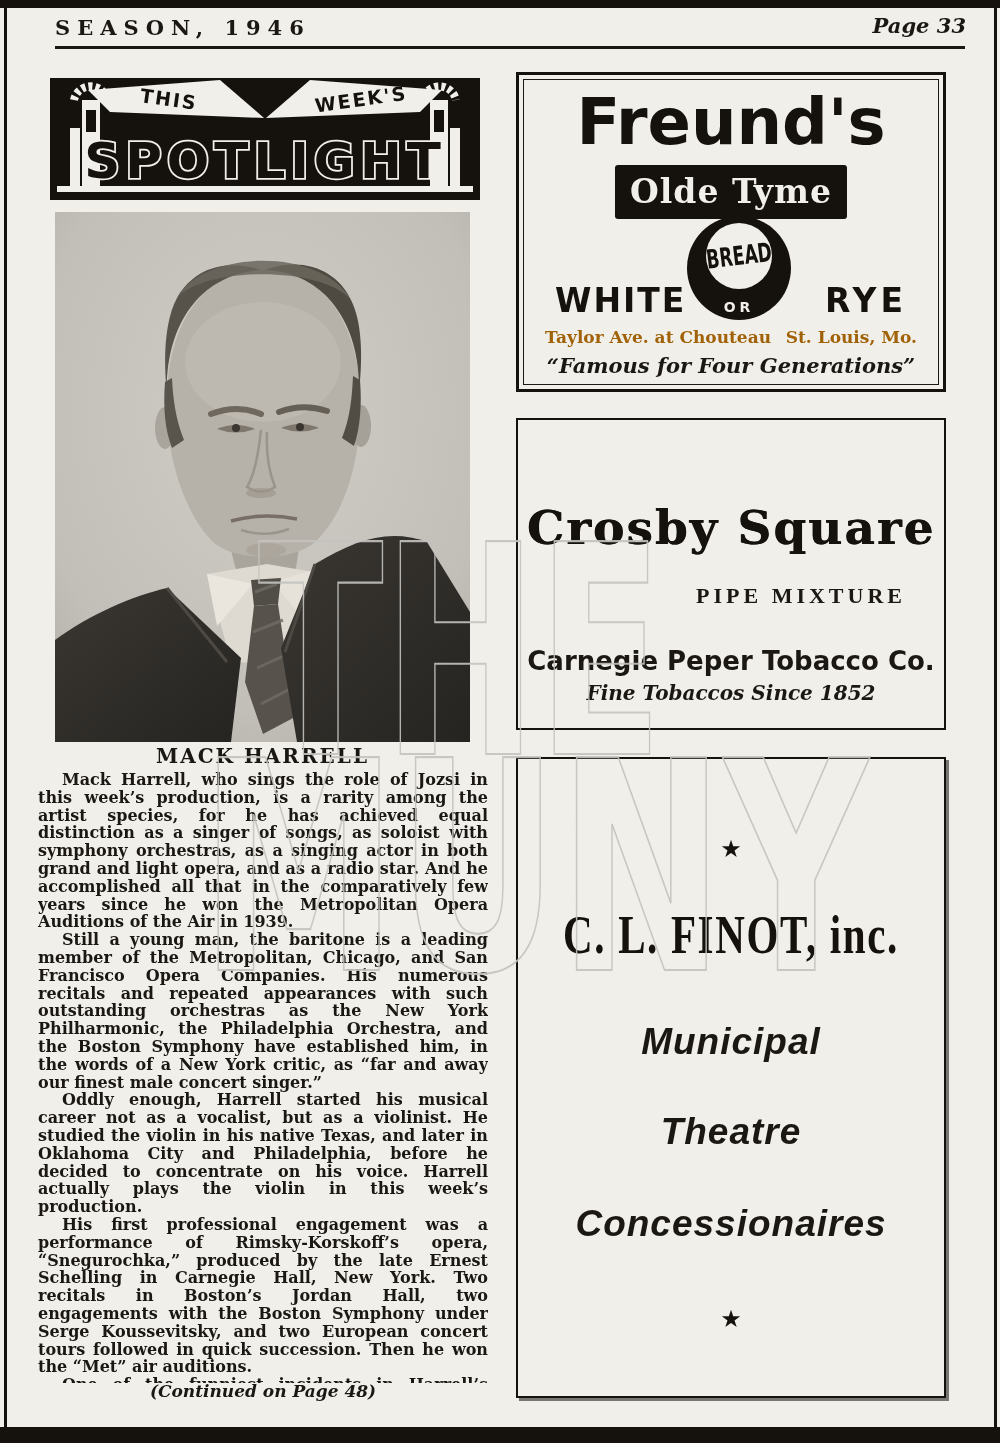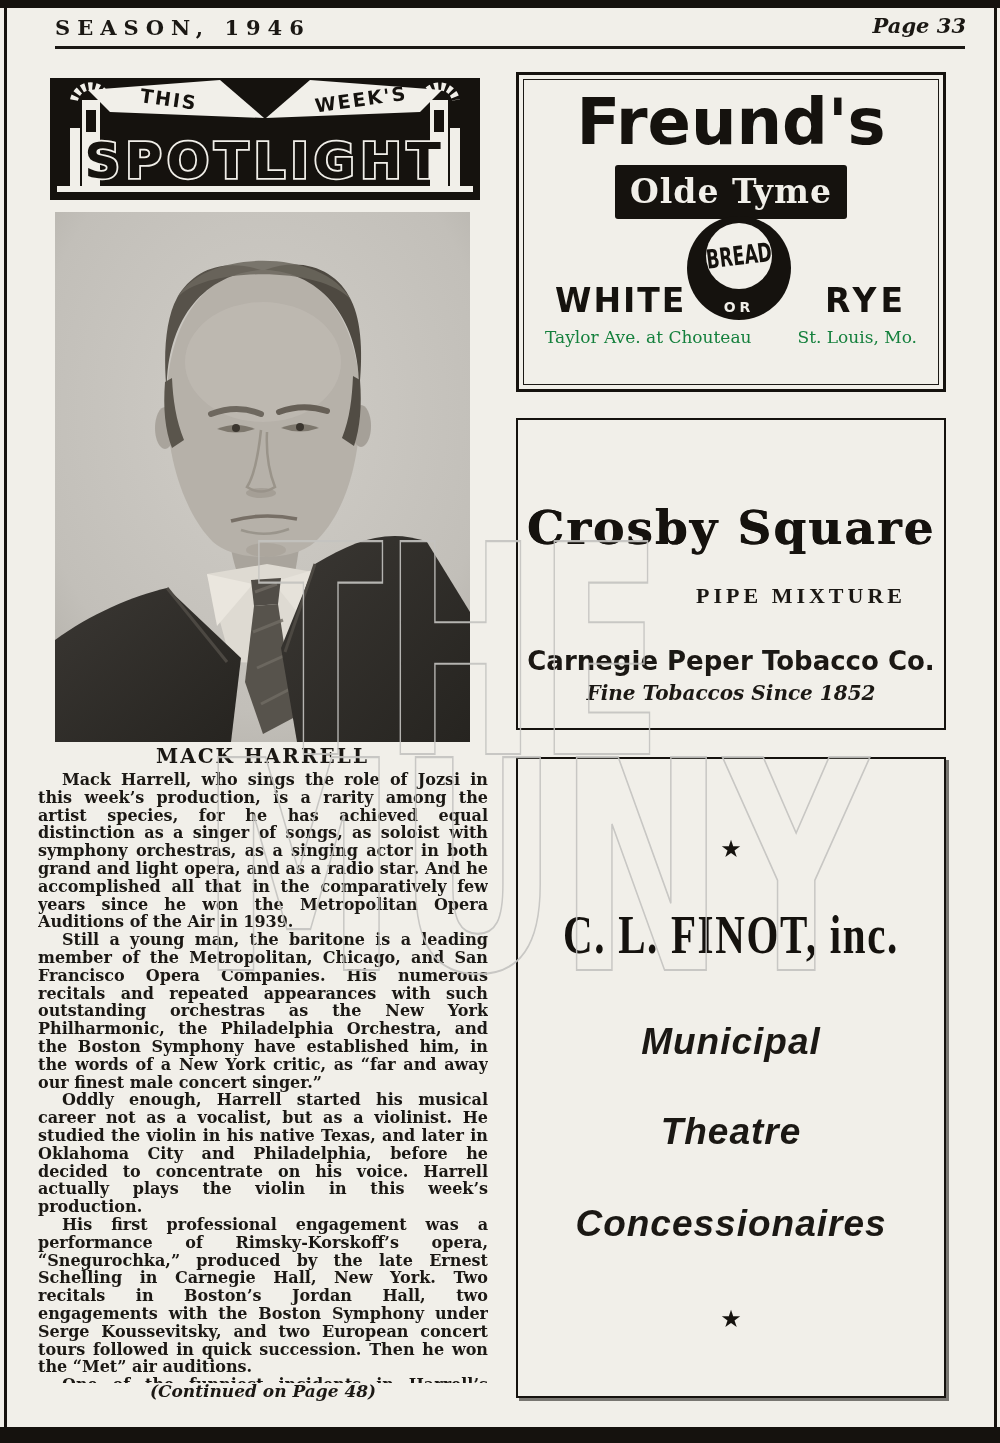--- a/index.html
+++ b/index.html
@@ -45,22 +45,22 @@
            border-radius:50%;display:flex;align-items:center;justify-content:center;}
   .f-bread span{display:inline-block;transform:rotate(-7deg) scale(.82,1.25);
                 font-family:"DejaVu Sans",sans-serif;font-weight:bold;font-size:21px;color:#15120e;}
   .f-or{position:absolute;bottom:5px;left:0;width:100%;text-align:center;color:#f1efe9;
         font-family:"DejaVu Sans",sans-serif;font-weight:bold;font-size:14px;letter-spacing:4px;}
   .f-white{top:206px;left:36px;font-family:"DejaVu Sans",sans-serif;font-weight:bold;
            font-size:33px;letter-spacing:2px;color:#15120e;}
   .f-rye{top:206px;right:36px;font-family:"DejaVu Sans",sans-serif;font-weight:bold;
          font-size:33px;letter-spacing:4px;color:#15120e;}
   .f-addr{top:252px;left:0;width:100%;box-sizing:border-box;padding:0 26px;display:flex;
-          justify-content:space-between;font-family:"DejaVu Serif",serif;font-weight:normal;
-          font-size:17px;color:#15803d;}
+          justify-content:space-between;font-family:"DejaVu Serif",serif;font-weight:bold;
+          font-size:17px;color:#a16207;}
   .f-tag{top:278px;left:0;width:100%;text-align:center;font-family:"DejaVu Serif",serif;
          font-weight:bold;font-style:italic;font-size:21px;color:#1b1814;}
 
   
   .crosby{top:418px;height:312px;border:2.5px solid #15120e;}
   .c-eyebrow{top:34px;left:32px;font-size:21px;font-weight:bold;letter-spacing:3px;color:#1b1814;}
   .c-brand{top:80px;left:0;width:100%;text-align:center;font-family:"DejaVu Serif",serif;
            font-weight:bold;font-size:47px;letter-spacing:2px;color:#15120e;
            text-shadow:0.6px 0 #15120e;}
   .c-pipe{top:163px;right:38px;font-size:22px;font-weight:bold;letter-spacing:4px;color:#1b1814;}
@@ -197,20 +197,21 @@
         <span>BREAD</span>
       </div>
       <div class="f-or">OR</div>
     </div>
     <div class="abs f-white">WHITE</div>
     <div class="abs f-rye">RYE</div>
     <div class="abs f-addr">
       <span>Taylor Ave. at Chouteau</span>
       <span>St. Louis, Mo.</span>
     </div>
+    <div class="abs f-tag">“Famous for Four Generations”</div>
   </div>
 
   <div class="ad crosby">
     <div class="abs c-brand">Crosby Square</div>
     <div class="abs c-pipe">PIPE MIXTURE</div>
     <div class="abs c-co">Carnegie Peper Tobacco Co.</div>
     <div class="abs c-tag">Fine Tobaccos Since 1852</div>
   </div>
 
   <div class="ad finot">

